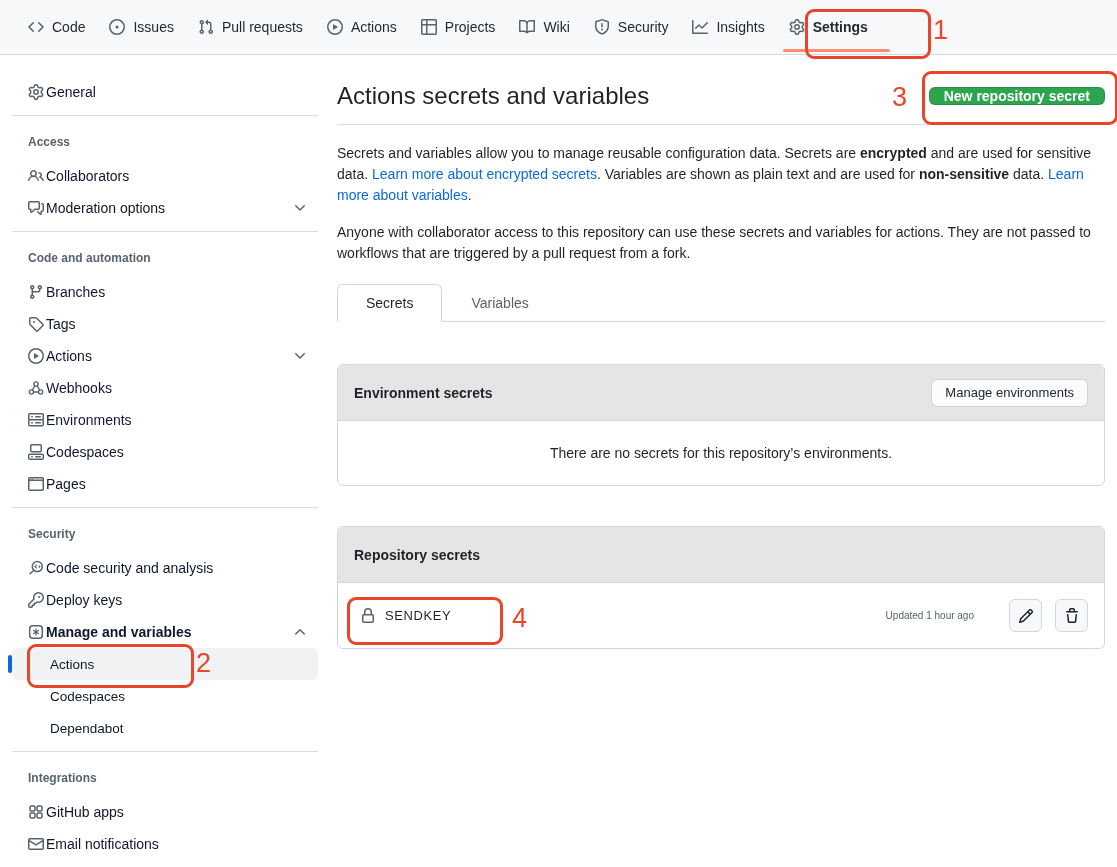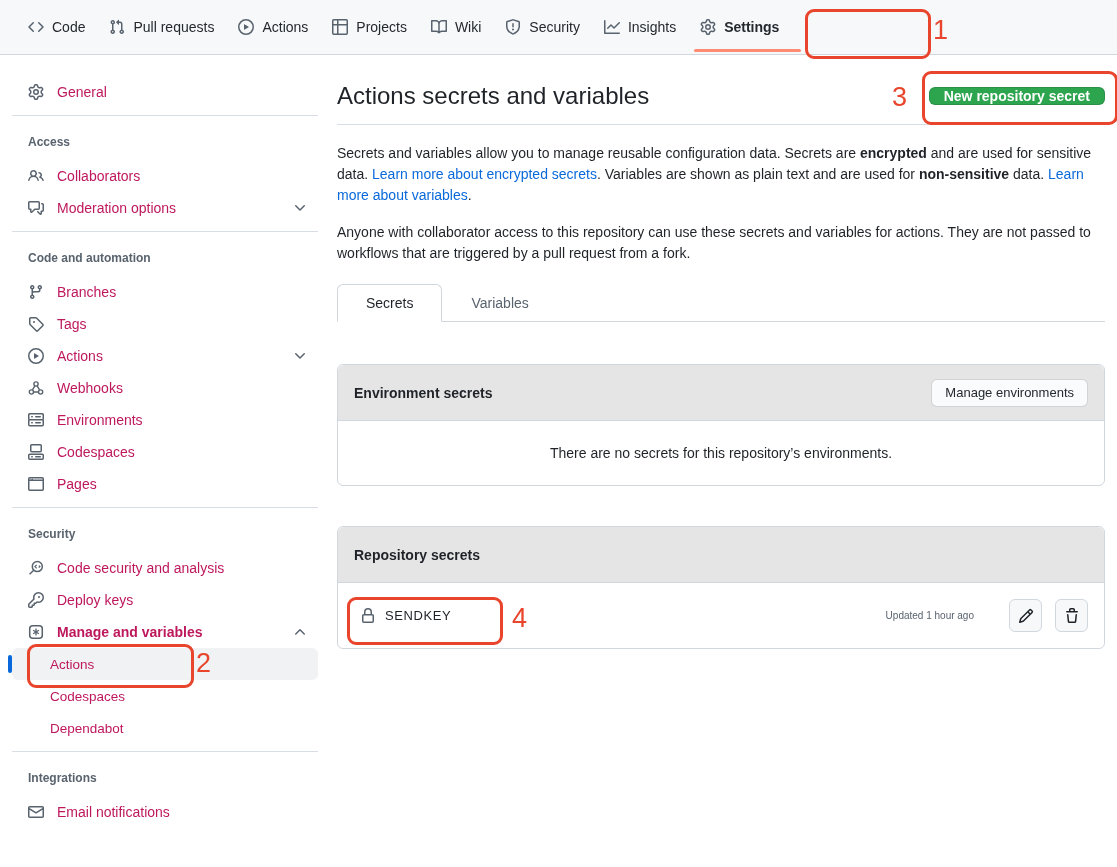--- a/index.html
+++ b/index.html
@@ -15,22 +15,22 @@
   .nav-item .oct{color:#59636e;}
   .nav-item.active{font-weight:700;}
   .nav-item.active::after{content:"";position:absolute;left:2px;right:-14px;bottom:2px;height:3px;
     background:#fd8c73;border-radius:3px;}
 
   
   .layout{display:flex;align-items:flex-start;}
 
   
   .sidebar{width:330px;box-sizing:border-box;padding:21px 12px 0;flex:none;}
-  .side-item{display:flex;align-items:center;gap:13px;height:32px;padding:0 10px 0 16px;
-    font-size:14px;color:#be185d;border-radius:6px;position:relative;cursor:pointer;box-sizing:border-box;}
+  .side-item{display:flex;align-items:center;gap:2px;height:32px;padding:0 10px 0 16px;
+    font-size:14px;color:#0f172a;border-radius:6px;position:relative;cursor:pointer;box-sizing:border-box;}
   .side-item .oct{color:#59636e;}
   .side-item.bold{font-weight:700;}
   .side-item.sub{padding-left:38px;font-size:13.5px;}
   .side-item.active{background:rgba(208,215,222,.32);}
   .side-item.active::before{content:"";position:absolute;left:-4px;top:7px;height:18px;width:4px;
     border-radius:2px;background:#0969da;}
   .side-item .chev{margin-left:auto;color:#59636e;}
   .side-title{font-size:12px;font-weight:700;color:#59636e;padding:8px 16px;line-height:20px;}
   .side-div{border-top:1px solid #d8dee4;margin:7px 0 8px;}
 
@@ -85,20 +85,27 @@
 <header class="topnav">
   <ul id="nav-list">
       <li class="nav-item">
         <svg class="oct " viewBox="0 0 16 16" width="16" height="16" fill="currentColor" aria-hidden="true">
           <path d="M4.72 3.22a.75.75 0 0 1 1.06 1.06L2.06 8l3.72 3.72a.75.75 0 1 1-1.06 1.06L.47 8.53a.75.75 0 0 1 0-1.06l4.25-4.25Zm6.56 0a.75.75 0 1 0-1.06 1.06L13.94 8l-3.72 3.72a.75.75 0 1 0 1.06 1.06l4.25-4.25a.75.75 0 0 0 0-1.06l-4.25-4.25Z"></path>
         </svg>
         <span>Code</span>
       </li>
       <li class="nav-item">
         <svg class="oct " viewBox="0 0 16 16" width="16" height="16" fill="currentColor" aria-hidden="true">
+          <path d="M8 9.5a1.5 1.5 0 1 0 0-3 1.5 1.5 0 0 0 0 3Z"></path>
+          <path d="M8 0a8 8 0 1 1 0 16A8 8 0 0 1 8 0ZM1.5 8a6.5 6.5 0 1 0 13 0 6.5 6.5 0 0 0-13 0Z"></path>
+        </svg>
+        <span>Issues</span>
+      </li>
+      <li class="nav-item">
+        <svg class="oct " viewBox="0 0 16 16" width="16" height="16" fill="currentColor" aria-hidden="true">
           <path d="M1.5 3.25a2.25 2.25 0 1 1 3 2.122v5.256a2.251 2.251 0 1 1-1.5 0V5.372A2.25 2.25 0 0 1 1.5 3.25Zm5.677-.177L9.573.677A.25.25 0 0 1 10 .854V2.5h1A2.5 2.5 0 0 1 13.5 5v5.628a2.251 2.251 0 1 1-1.5 0V5a1 1 0 0 0-1-1h-1v1.646a.25.25 0 0 1-.427.177L7.177 3.427a.25.25 0 0 1 0-.354ZM3.75 2.5a.75.75 0 1 0 0 1.5.75.75 0 0 0 0-1.5Zm0 9.5a.75.75 0 1 0 0 1.5.75.75 0 0 0 0-1.5Zm8.25.75a.75.75 0 1 0 1.5 0 .75.75 0 0 0-1.5 0Z"></path>
         </svg>
         <span>Pull requests</span>
       </li>
       <li class="nav-item">
         <svg class="oct " viewBox="0 0 16 16" width="16" height="16" fill="currentColor" aria-hidden="true">
           <path d="M8 0a8 8 0 1 1 0 16A8 8 0 0 1 8 0ZM1.5 8a6.5 6.5 0 1 0 13 0 6.5 6.5 0 0 0-13 0Zm4.879-2.773 4.264 2.559a.25.25 0 0 1 0 .428l-4.264 2.559A.25.25 0 0 1 6 10.559V5.442a.25.25 0 0 1 .379-.215Z"></path>
         </svg>
         <span>Actions</span>
       </li>
@@ -247,20 +254,31 @@
         <span>Actions</span>
       </div>
       <div class="side-item sub">
         <span>Codespaces</span>
       </div>
       <div class="side-item sub">
         <span>Dependabot</span>
       </div>
       <div class="side-div"></div>
       <div class="side-title">Integrations</div>
+      <div class="side-item">
+        <svg class="oct " viewBox="0 0 16 16" width="16" height="16" fill="currentColor" aria-hidden="true">
+          <g fill="none" stroke="currentColor" stroke-width="1.5">
+            <rect x="2" y="2" width="5" height="5" rx="1.2"></rect>
+            <rect x="9" y="2" width="5" height="5" rx="1.2"></rect>
+            <rect x="2" y="9" width="5" height="5" rx="1.2"></rect>
+            <rect x="9" y="9" width="5" height="5" rx="1.2"></rect>
+          </g>
+        </svg>
+        <span>GitHub apps</span>
+      </div>
       <div class="side-item">
         <svg class="oct " viewBox="0 0 16 16" width="16" height="16" fill="currentColor" aria-hidden="true">
           <path d="M1.75 2h12.5c.966 0 1.75.784 1.75 1.75v8.5A1.75 1.75 0 0 1 14.25 14H1.75A1.75 1.75 0 0 1 0 12.25v-8.5C0 2.784.784 2 1.75 2ZM1.5 12.251c0 .138.112.25.25.25h12.5a.25.25 0 0 0 .25-.25V5.809L8.38 9.397a.75.75 0 0 1-.76 0L1.5 5.809Zm13-8.181v-.32a.25.25 0 0 0-.25-.25H1.75a.25.25 0 0 0-.25.25v.32L8 7.88Z"></path>
         </svg>
         <span>Email notifications</span>
       </div>
     </nav>
 
   <main class="main">
     <div class="page-head">

